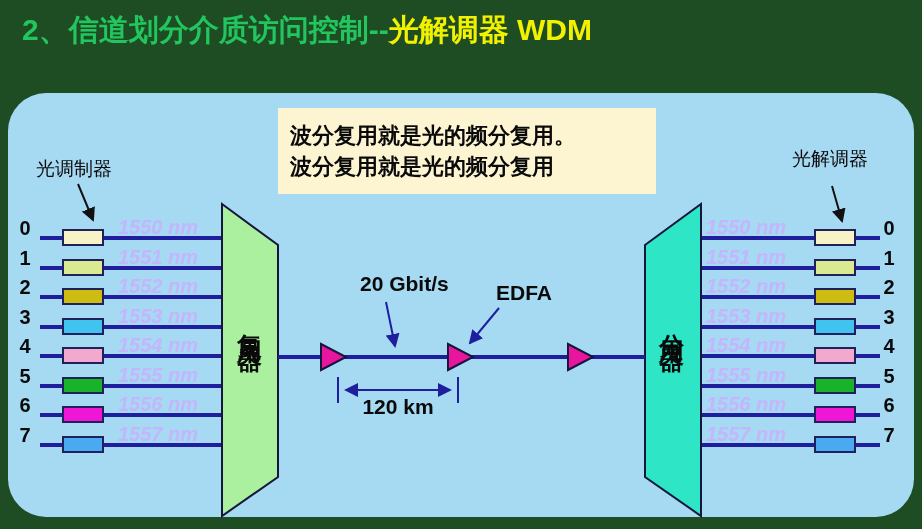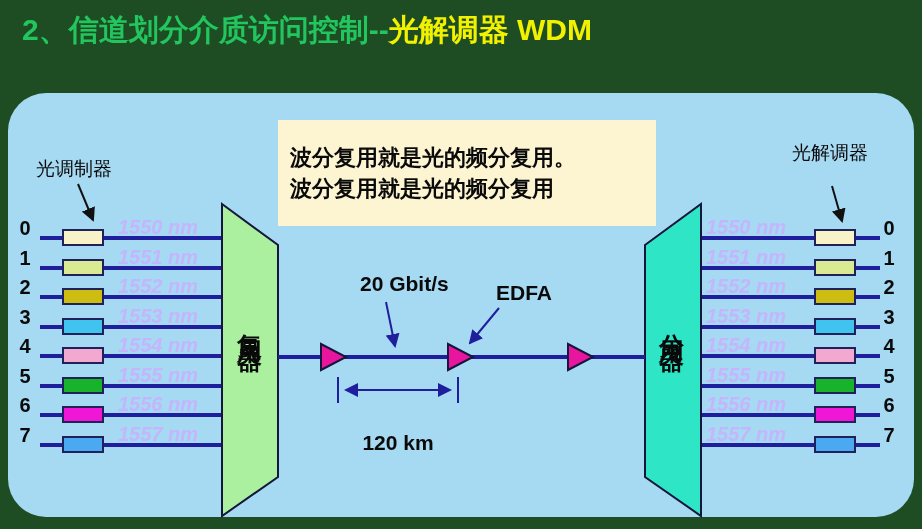--- a/index.html
+++ b/index.html
@@ -5,47 +5,47 @@
   html,body{margin:0;padding:0;}
   body{font-family:"Liberation Sans","DejaVu Sans",sans-serif;}
   .stage{position:relative;width:922px;height:529px;background:var(--bg-green,#1e4d24);overflow:hidden;}
 
   .title{position:absolute;left:22px;top:10px;font-size:30px;font-weight:bold;white-space:nowrap;z-index:6;}
   .title .t-white{color:#22c55e;}
   .title .t-yellow{color:var(--title-yellow,#f2f200);}
 
   .panel{position:absolute;left:8px;top:93px;width:906px;height:424px;background:var(--panel-blue,#a6d9f2);border-radius:38px;z-index:1;}
 
-  .infobox{position:absolute;left:278px;top:120px;width:354px;background:var(--info-cream,#fdf5d2);padding:22px 12px;z-index:6;}
+  .infobox{position:absolute;left:278px;top:108px;width:354px;background:var(--info-cream,#fdf5d2);padding:12px 12px;z-index:6;}
   .infobox div{font-size:22px;font-weight:bold;line-height:31px;color:#0a0a0a;white-space:nowrap;}
 
   .toplabel{position:absolute;font-size:19px;font-weight:normal;color:#0a0a0a;z-index:6;white-space:nowrap;}
   .lbl-mod{left:36px;top:156px;}
-  .lbl-demod{left:792px;top:140px;}
+  .lbl-demod{left:792px;top:146px;}
 
   .row{position:absolute;height:30px;z-index:3;}
   .row-left{left:16px;width:206px;}
   .row-right{left:702px;width:204px;}
   .num{position:absolute;top:-2px;left:0;width:18px;text-align:center;font-size:20px;font-weight:bold;color:#0a0a0a;}
   .num-r{left:auto;right:8px;}
   .wire{position:absolute;top:17px;height:4px;left:24px;right:0;background:var(--wire-navy,#1f1f9e);}
   .wire-r{left:0;right:26px;}
   .chip{position:absolute;top:10px;left:46px;width:42px;height:17px;border:2px solid #20205a;box-sizing:border-box;background:#ccc;}
   .chip-r{left:112px;}
   .wl{position:absolute;top:-3px;left:102px;font-size:20px;font-weight:bold;color:#c4b5fd;white-space:nowrap;font-style:italic;}
   .wl-r{left:4px;}
 
   .vlabel{position:absolute;width:30px;writing-mode:vertical-rl;text-orientation:upright;font-size:25px;font-weight:bold;color:#0a0a0a;letter-spacing:7px;z-index:6;text-align:center;}
   .lbl-mux{left:237px;top:314px;}
   .lbl-demux{left:659px;top:314px;}
 
   .fiberlabel{position:absolute;font-size:21px;font-weight:bold;color:#0a0a0a;z-index:6;white-space:nowrap;}
   .lbl-bitrate{left:360px;top:272px;}
   .lbl-edfa{left:496px;top:281px;}
-  .lbl-distance{left:350px;top:395px;width:96px;text-align:center;margin-top:36px;}
+  .lbl-distance{left:350px;top:395px;width:96px;text-align:center;}
 
   .overlay{position:absolute;left:0;top:0;width:922px;height:529px;z-index:5;pointer-events:none;}
 </style>
 </head>
 <body>
 
 <div class="stage">
 
   <div class="title">
     <span class="t-white">2、信道划分介质访问控制--</span><span class="t-yellow">光解调器 WDM</span>

